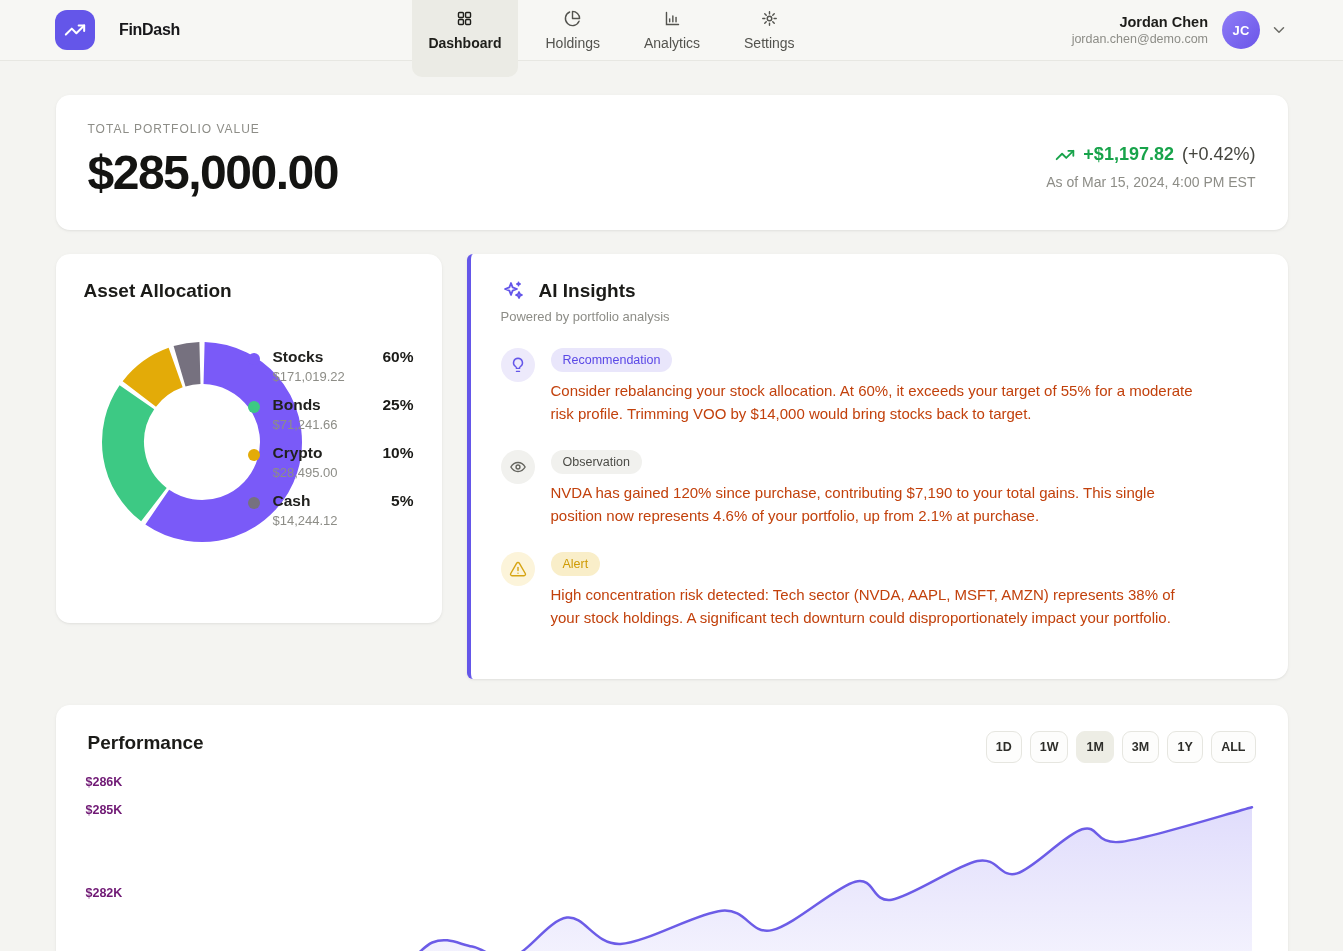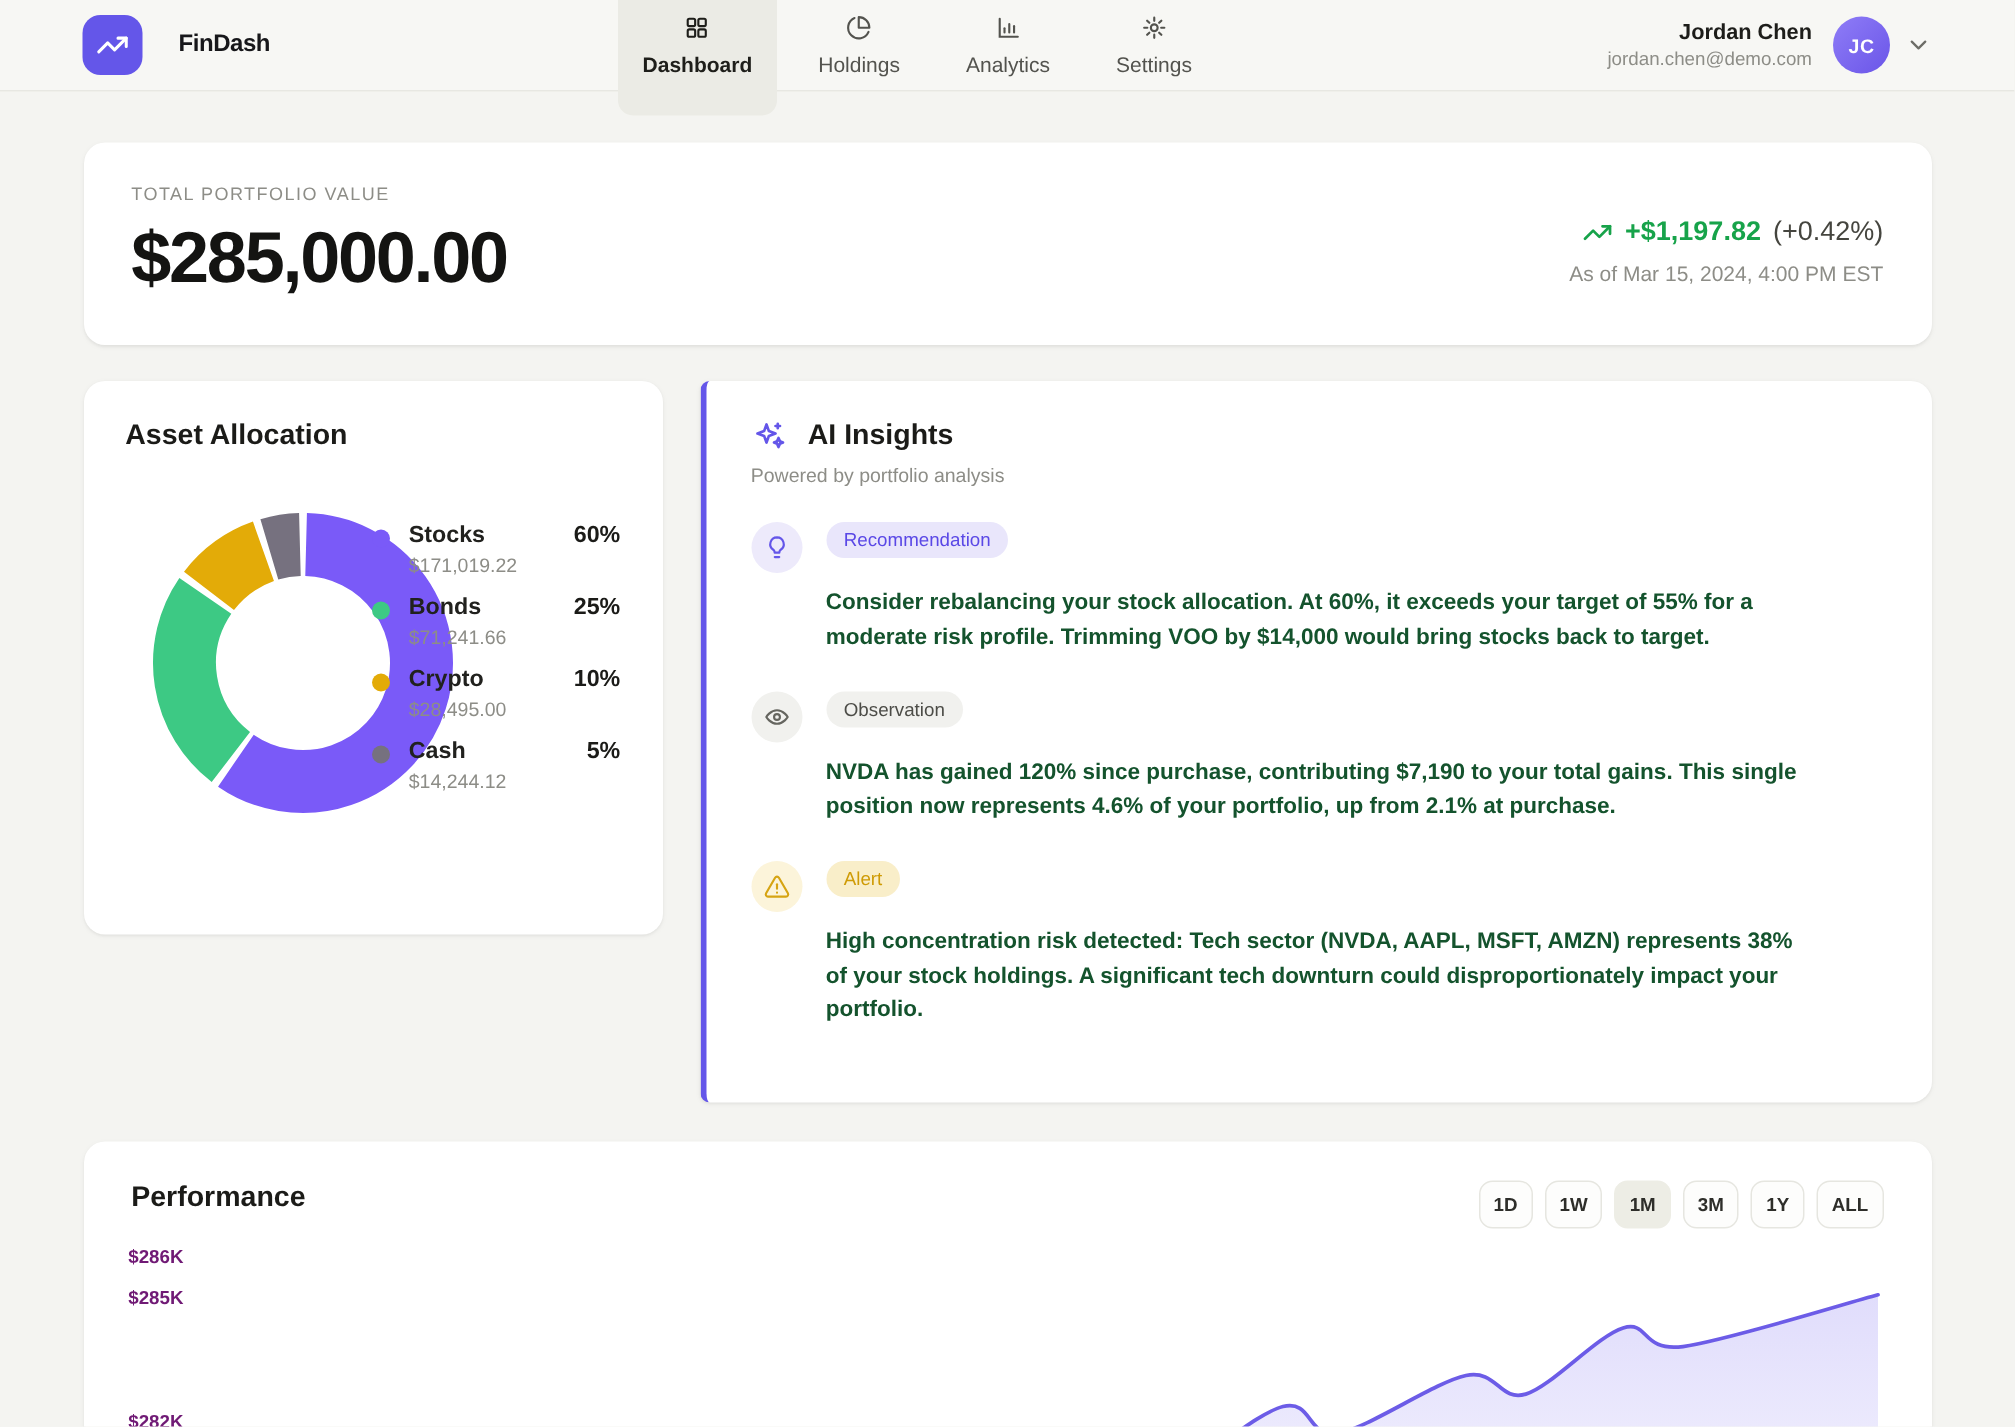--- a/index.html
+++ b/index.html
@@ -68,21 +68,21 @@
   .insight { display:flex; gap:16px; margin-bottom:25px; }
   .icircle { width:34px; height:34px; border-radius:50%; flex-shrink:0;
     display:flex; align-items:center; justify-content:center; }
   .icircle.rec { background:#edeafb; color:#6456e9; }
   .icircle.obs { background:#f1f1ee; color:#65655f; }
   .icircle.alert { background:#fcf4da; color:#d6a413; }
   .badge { display:inline-block; font-size:12.5px; font-weight:500; padding:5px 12px; border-radius:999px; }
   .badge.rec { background:#e9e6fb; color:#5a48e6; }
   .badge.obs { background:#f1f1ee; color:#4c4c47; }
   .badge.alert { background:#f9eec9; color:#cf9b05; }
-  .insight p { font-size:15px; color:#14532d; line-height:1.5; margin-top:19px; max-width:648px;font-weight:bold; }
+  .insight p { font-size:15px; color:#c2410c; line-height:1.5; margin-top:8px; max-width:648px; }
 
   
   .perf-card { margin-top:26px; position:relative; height:320px; padding:27px 32px;
     border-bottom-left-radius:0; border-bottom-right-radius:0; }
   .ranges { position:absolute; right:32px; top:26px; display:flex; gap:8px;justify-content:flex-end; }
   .range-btn { min-width:36px; padding:8px 9px; text-align:center; font-size:12.5px; font-weight:600;
     color:#2e2e2a; background:#fdfdfc; border:1px solid #e6e6e0; border-radius:9px; cursor:pointer;
     font-family:inherit; }
   .range-btn.active { background:#ededE5; border-color:#ededE5; }
   .perf-svg { position:absolute; left:0; top:0; width:1232px; height:301px; }

